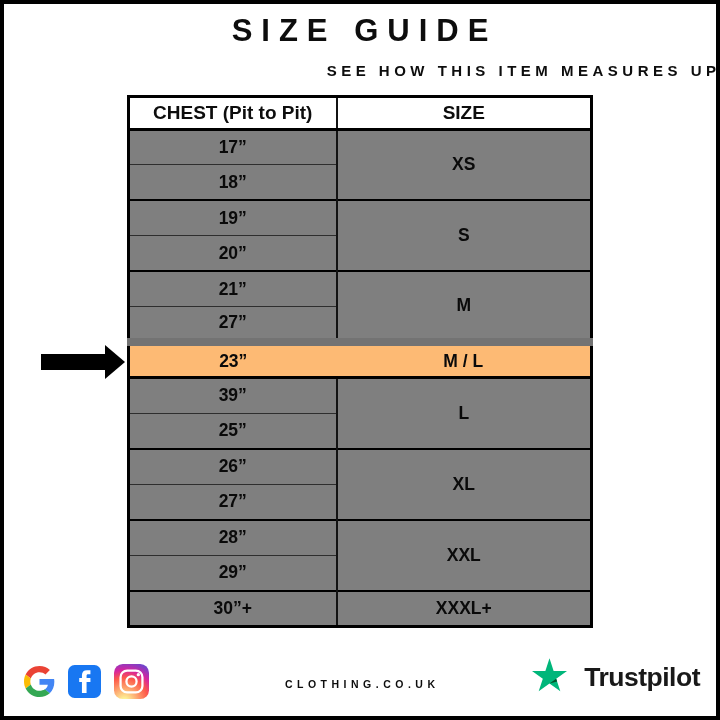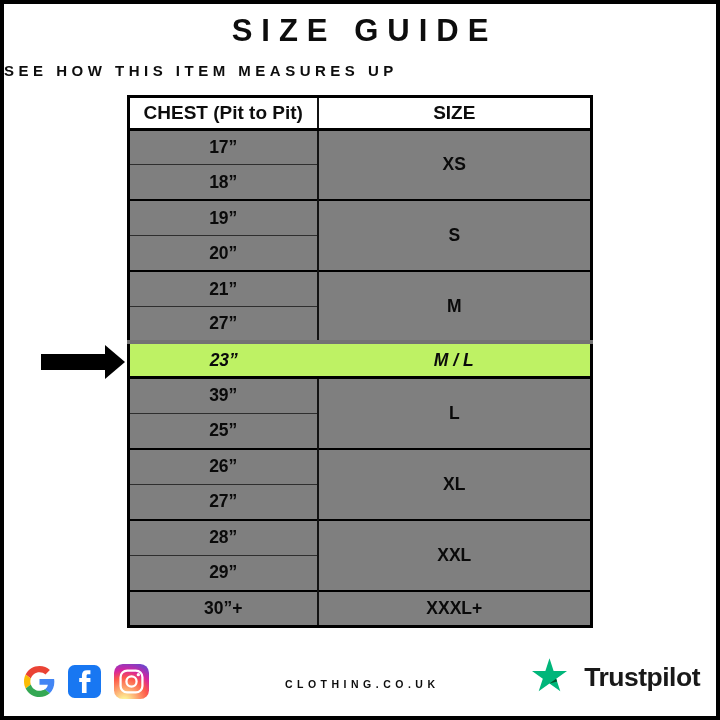--- a/index.html
+++ b/index.html
@@ -16,21 +16,21 @@
     margin-top:11px;
     text-align:center;
     font-size:31px;
     font-weight:bold;
     letter-spacing:9px;
     margin-right:-9px;
     line-height:1.05;
   }
   .subtitle {
     margin-top:14px;
-    text-align:left;
+    text-align:right;
     font-size:15px;
     font-weight:bold;
     letter-spacing:4.5px;
     margin-right:-4.5px;
   }
   table.size-table {
     border-collapse:collapse;
     width:466px;
     margin:16px auto 0;
     border:3px solid #000;
@@ -48,28 +48,27 @@
     font-size:19px;
     border-top:3px solid #000;
     border-bottom:3px solid #000;
   }
   .size-table td {
     background:#7f7f7f;
     height:35.5px;
     font-size:17.5px;
     color:#0a0a0a;
   }
-  .size-table .c1 { width:189px; }
+  .size-table .c1 { width:208px; }
   .size-table th.c1, .size-table td.c1 { border-right:2px solid #131313; }
   .size-table tr.g td { border-top:2.5px solid #000; }
   .size-table tr.hl td {
-    background:#bef264;
-    border-top:4px solid #737373;
+    background:#fdba74;
+    border-top:8px solid #737373;
     border-bottom:3px solid #000;
-    font-style:italic;
   }
   .size-table tr.hl td.c1 { border-right-style:hidden; }
 
   .arrow {
     position:absolute;
     left:37px; top:341px;
     width:84px; height:34px;
   }
   .arrow .shaft {
     position:absolute;

